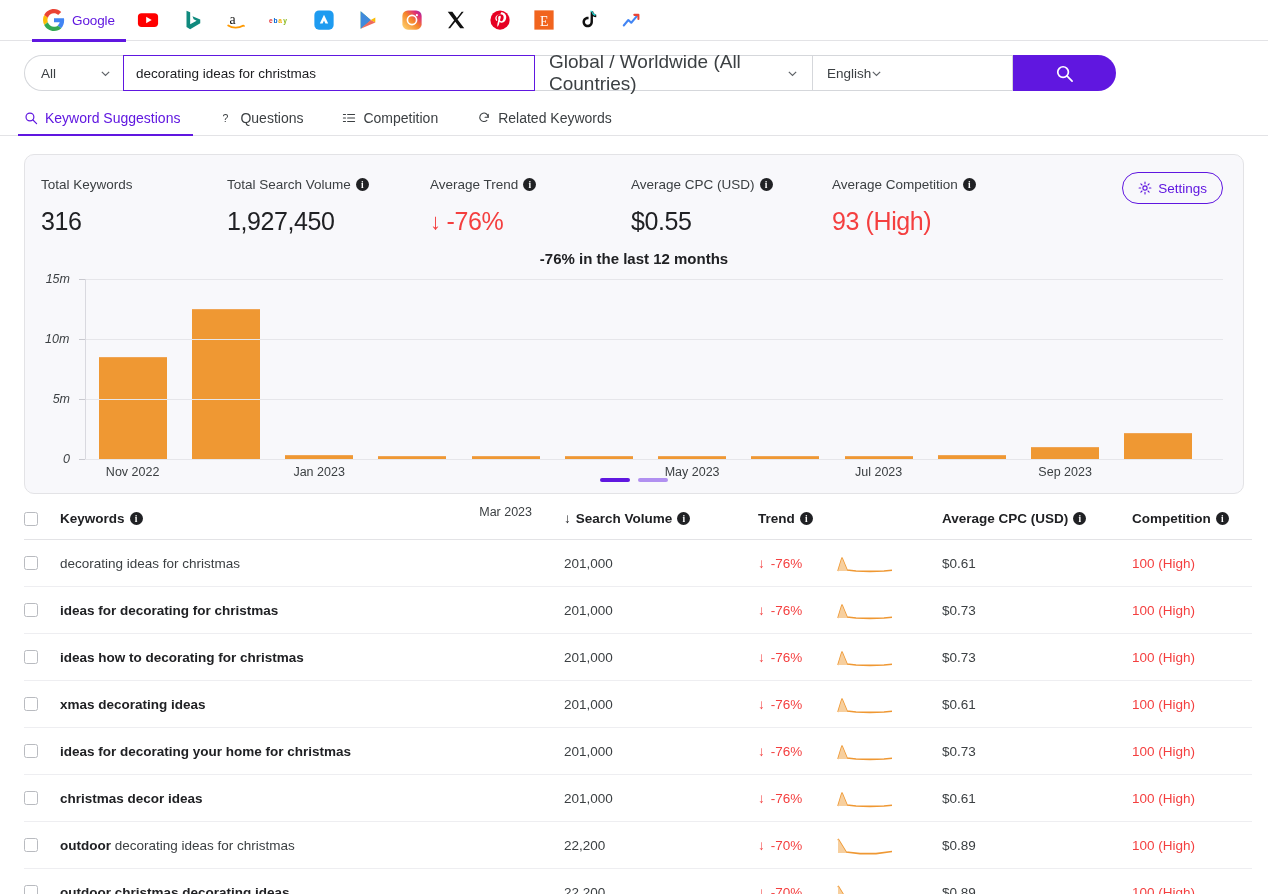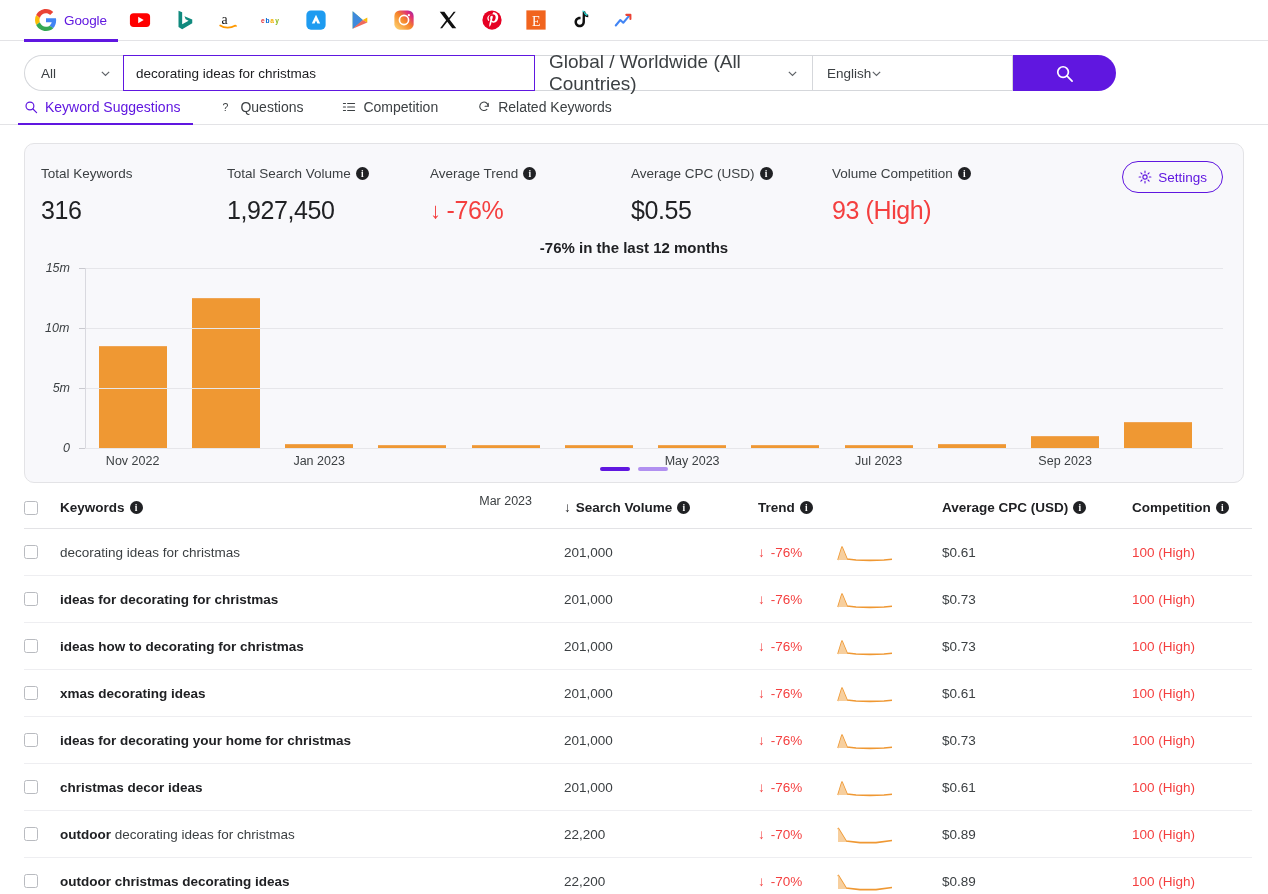--- a/index.html
+++ b/index.html
@@ -9,21 +9,21 @@
     font-family: "Liberation Sans", sans-serif;
     color: #202124;
     overflow: hidden;
   }
 
   
   .platform-bar {
     height: 41px;
     display: flex;
     align-items: center;
-    padding-left: 24px;
+    padding-left: 32px;
     border-bottom: 1px solid #e3e3e6;
     position: relative;
   }
   .platform-item {
     height: 41px;
     display: flex;
     align-items: center;
     gap: 7px;
     padding: 0 11px;
     cursor: pointer;
@@ -104,20 +104,21 @@
     display: flex; align-items: center; justify-content: center;
     cursor: pointer;
   }
   .chev { width: 11px; height: 11px; flex: none; }
 
   
   .subtabs {
     display: flex;
     align-items: flex-end;
     padding: 0 24px;
+    margin-top: 11px;
     border-bottom: 1px solid #e3e3e6;
     height: 34px;
   }
   .subtab {
     display: flex; align-items: center; gap: 7px;
     height: 34px;
     padding: 0 13px 0 0;
     margin-right: 26px;
     font-size: 14px;
     color: #3c4043;
@@ -499,21 +500,21 @@
     <div class="stat" style="width:201px;">
       <div class="stat-label">
         <span>Average CPC (USD)</span>
         <span class="info-dot">i</span>
       </div>
       <div class="stat-value">$0.55</div>
     </div>
 
     <div class="stat" style="width:230px;">
       <div class="stat-label">
-        <span>Volume Competition</span>
+        <span>Average Competition</span>
         <span class="info-dot">i</span>
       </div>
       <div class="stat-value red">93 (High)</div>
     </div>
 
     <button class="settings-btn">
       <svg width="14" height="14" viewBox="0 0 20 20">
         <circle cx="10" cy="10" r="3" stroke="#6017e0" stroke-width="1.6" fill="none"></circle>
         <path d="M10 1.6v2.2M10 16.2v2.2M18.4 10h-2.2M3.8 10H1.6M15.9 4.1l-1.6 1.6M5.7 14.3l-1.6 1.6M15.9 15.9l-1.6-1.6M5.7 5.7L4.1 4.1" stroke="#6017e0" stroke-width="1.6" stroke-linecap="round"></path>
       </svg>

